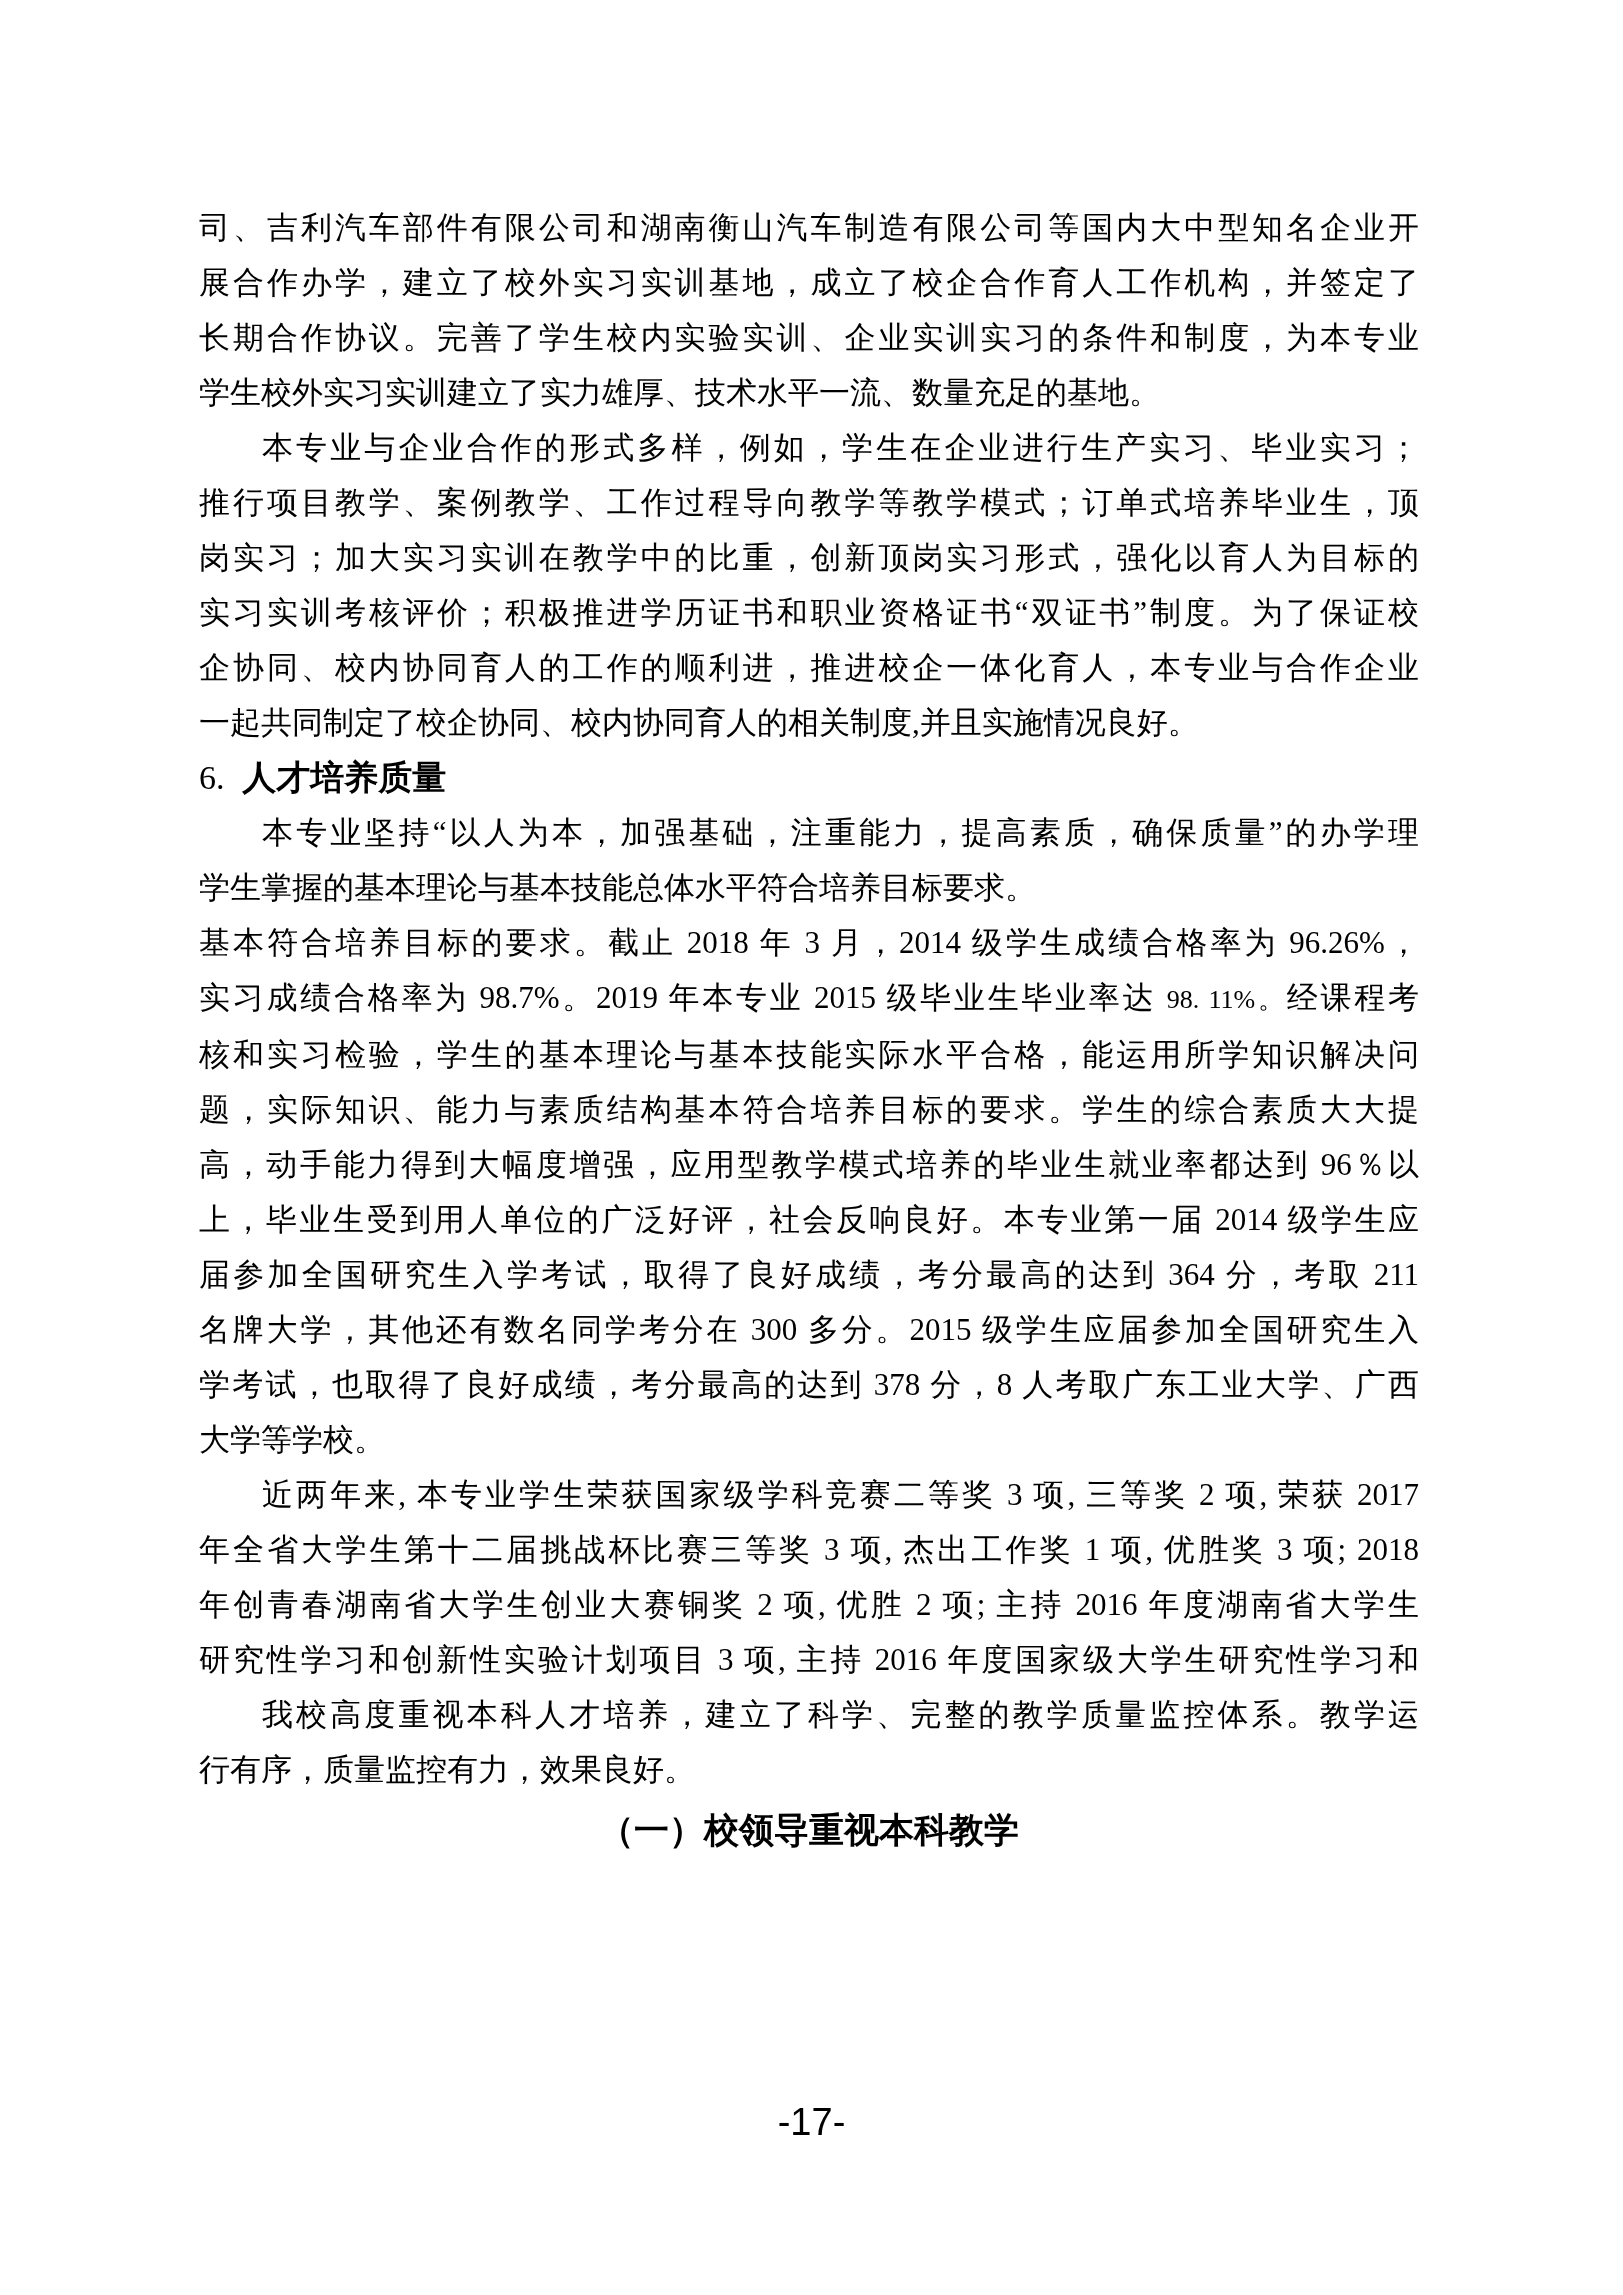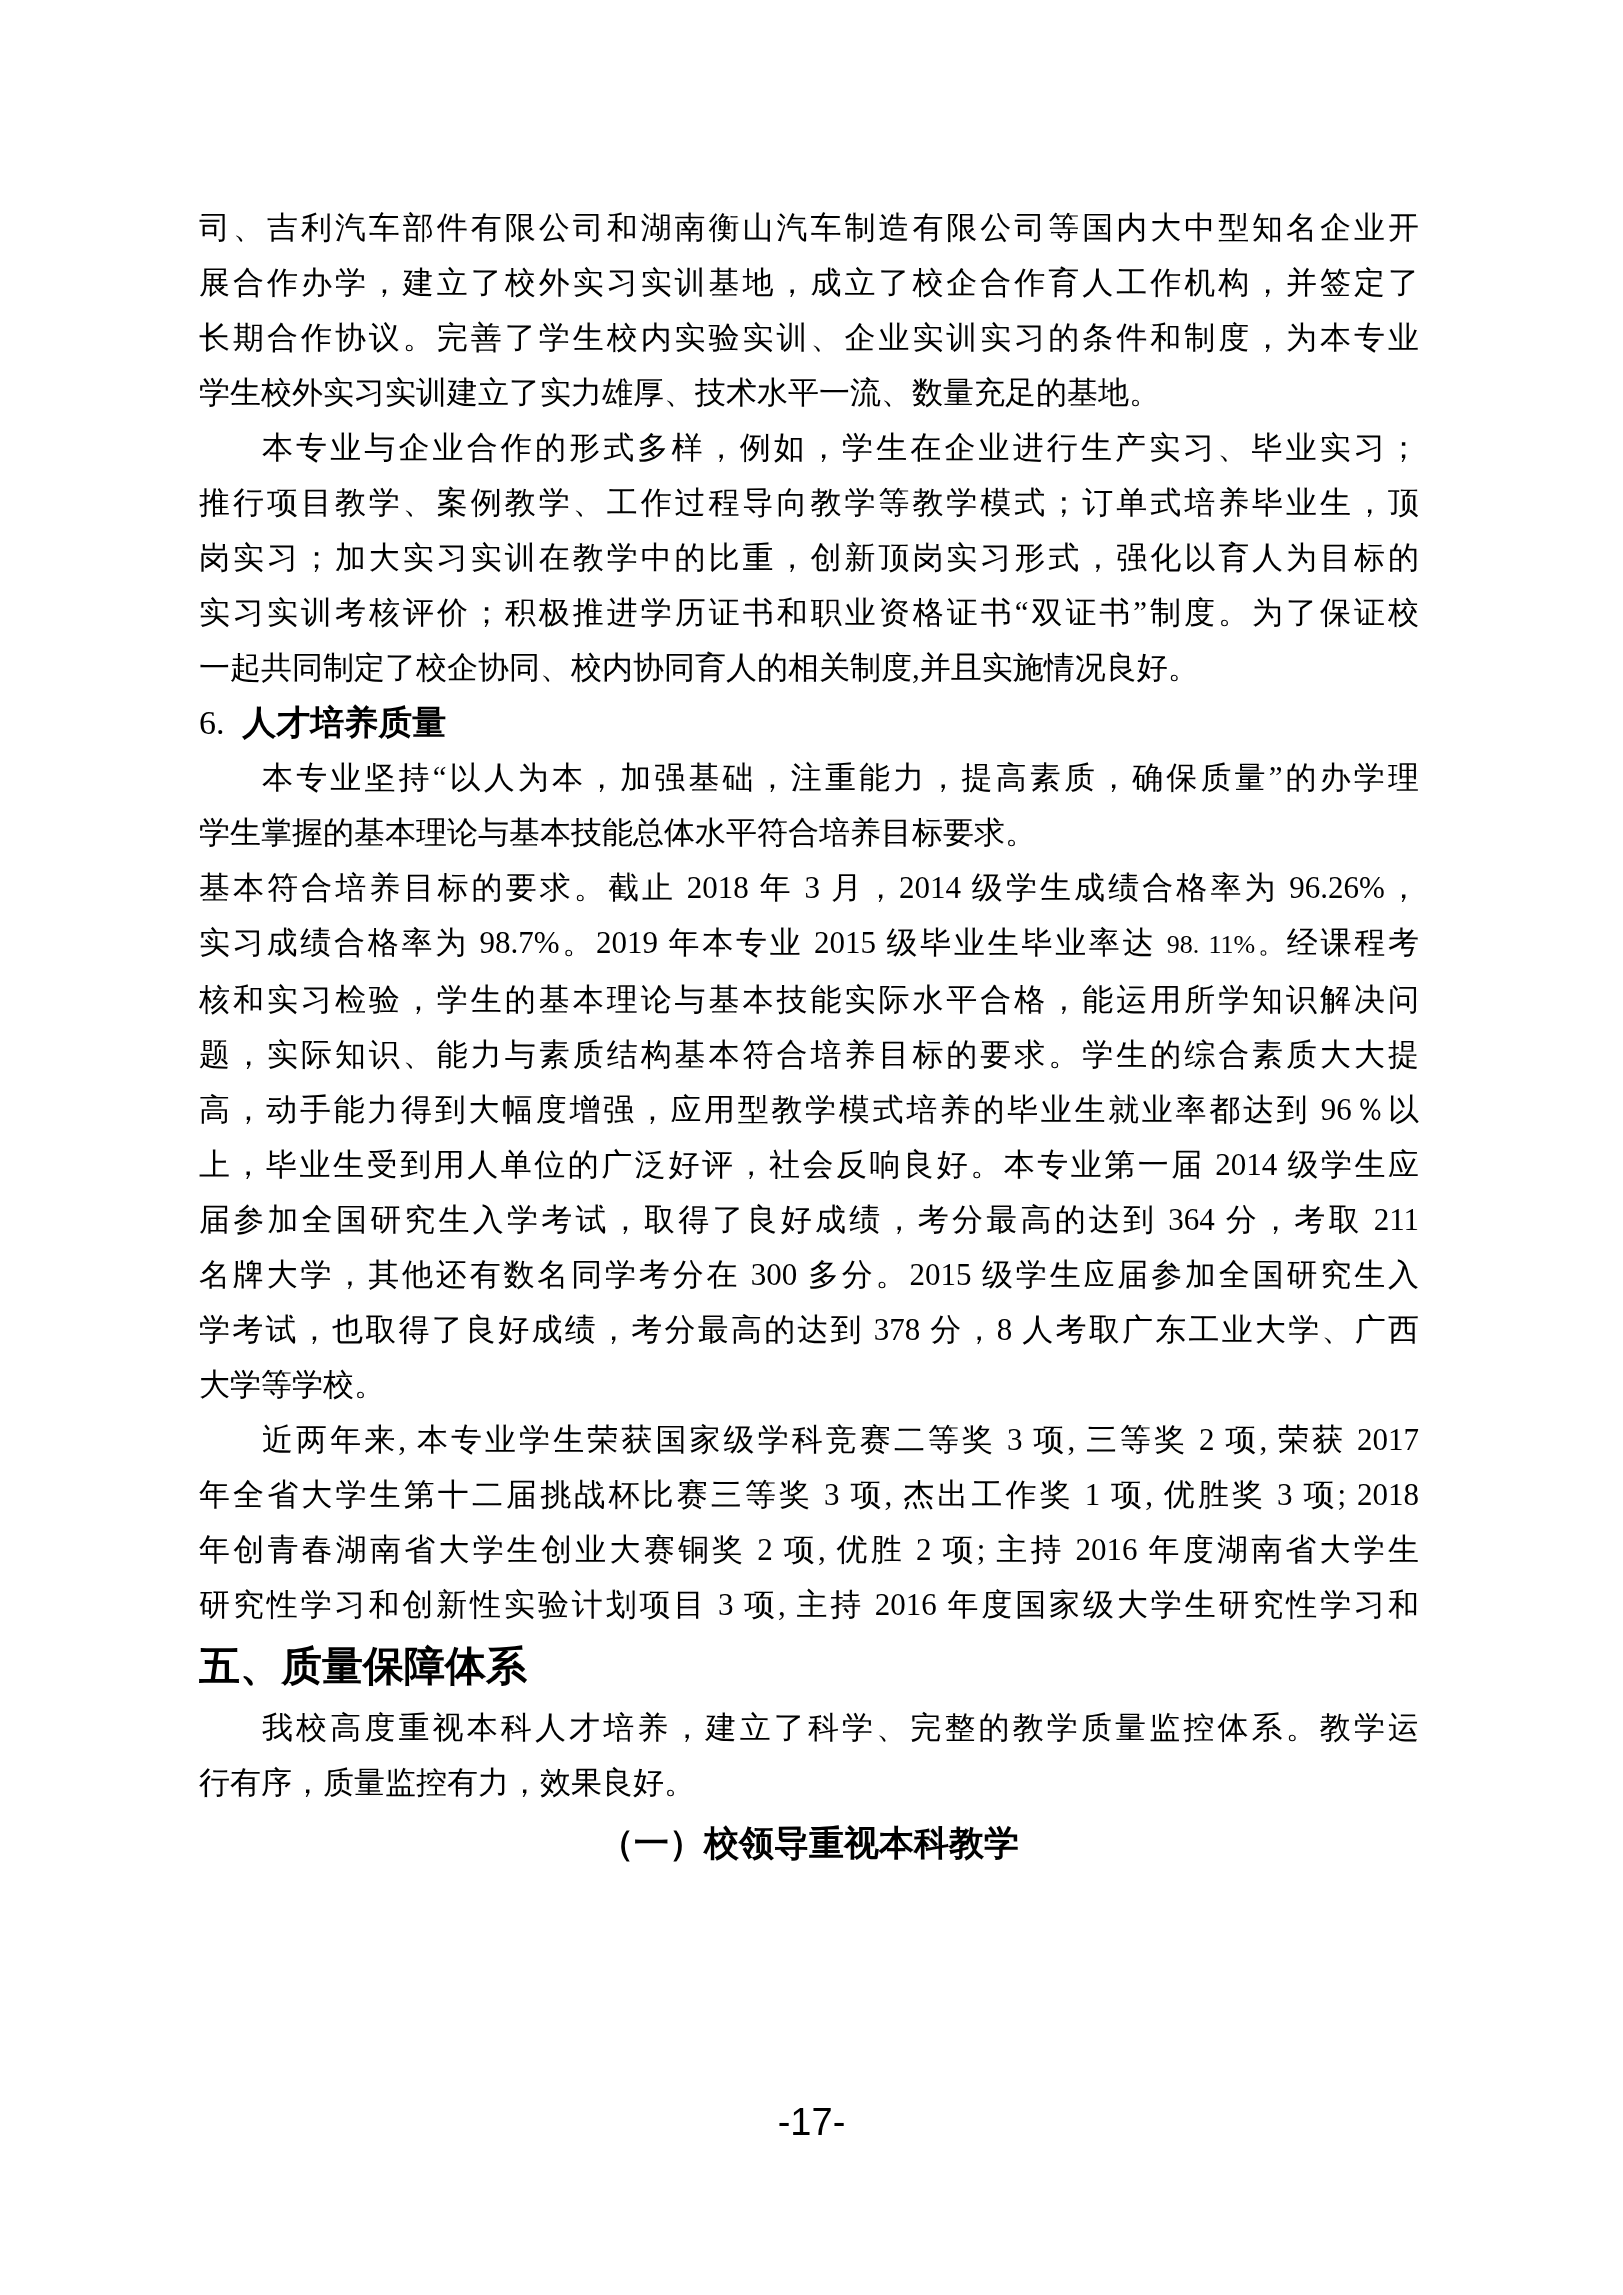--- a/index.html
+++ b/index.html
@@ -70,20 +70,21 @@
       <div class="line">展合作办学，建立了校外实习实训基地，成立了校企合作育人工作机构，并签定了</div>
       <div class="line">长期合作协议。完善了学生校内实验实训、企业实训实习的条件和制度，为本专业</div>
       <div class="line last">学生校外实习实训建立了实力雄厚、技术水平一流、数量充足的基地。</div>
     </div>
 
     <div class="para">
       <div class="line indent">本专业与企业合作的形式多样，例如，学生在企业进行生产实习、毕业实习；</div>
       <div class="line">推行项目教学、案例教学、工作过程导向教学等教学模式；订单式培养毕业生，顶</div>
       <div class="line">岗实习；加大实习实训在教学中的比重，创新顶岗实习形式，强化以育人为目标的</div>
       <div class="line">实习实训考核评价；积极推进学历证书和职业资格证书“双证书”制度。为了保证校</div>
+      <div class="line">企协同、校内协同育人的工作的顺利进，推进校企一体化育人，本专业与合作企业</div>
       <div class="line last">一起共同制定了校企协同、校内协同育人的相关制度,并且实施情况良好。</div>
     </div>
 
     <div class="h-l2">
       <span class="h-num">6.</span><span>人才培养质量</span>
     </div>
 
     <div class="para">
       <div class="line indent">本专业坚持“以人为本，加强基础，注重能力，提高素质，确保质量”的办学理</div>
       <div class="line last">学生掌握的基本理论与基本技能总体水平符合培养目标要求。</div>
@@ -102,21 +103,20 @@
       <div class="line last">大学等学校。</div>
     </div>
 
     <div class="para">
       <div class="line indent">近两年来, 本专业学生荣获国家级学科竞赛二等奖 3 项, 三等奖 2 项, 荣获 2017</div>
       <div class="line">年全省大学生第十二届挑战杯比赛三等奖 3 项, 杰出工作奖 1 项, 优胜奖 3 项; 2018</div>
       <div class="line">年创青春湖南省大学生创业大赛铜奖 2 项, 优胜 2 项; 主持 2016 年度湖南省大学生</div>
       <div class="line">研究性学习和创新性实验计划项目 3 项, 主持 2016 年度国家级大学生研究性学习和</div>
     </div>
 
-    <div class="h-l1">五、质量保障体系</div>
 
     <div class="para">
       <div class="line indent">我校高度重视本科人才培养，建立了科学、完整的教学质量监控体系。教学运</div>
       <div class="line last">行有序，质量监控有力，效果良好。</div>
     </div>
 
     <div class="h-l3">（一）校领导重视本科教学</div>
 
   </div>
 

